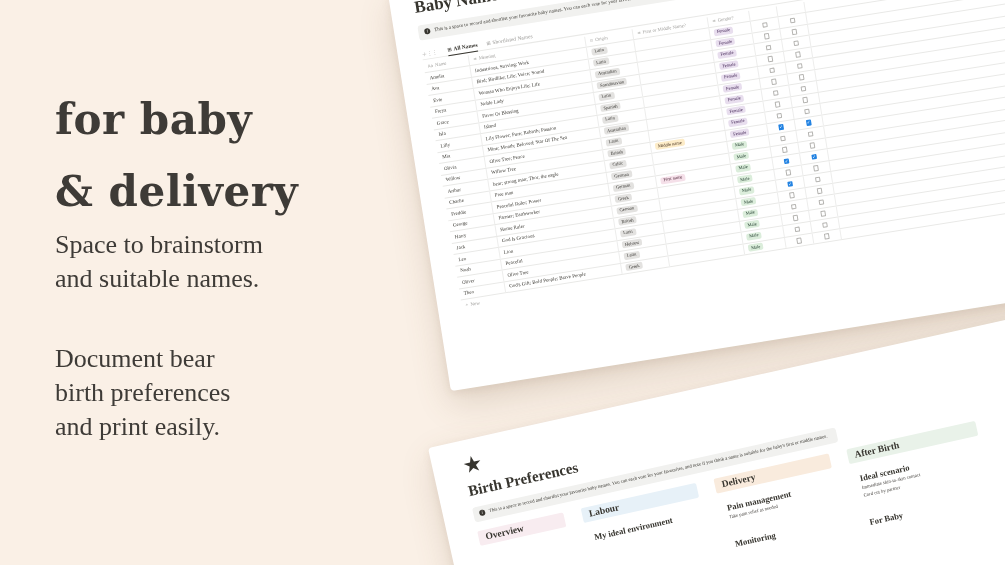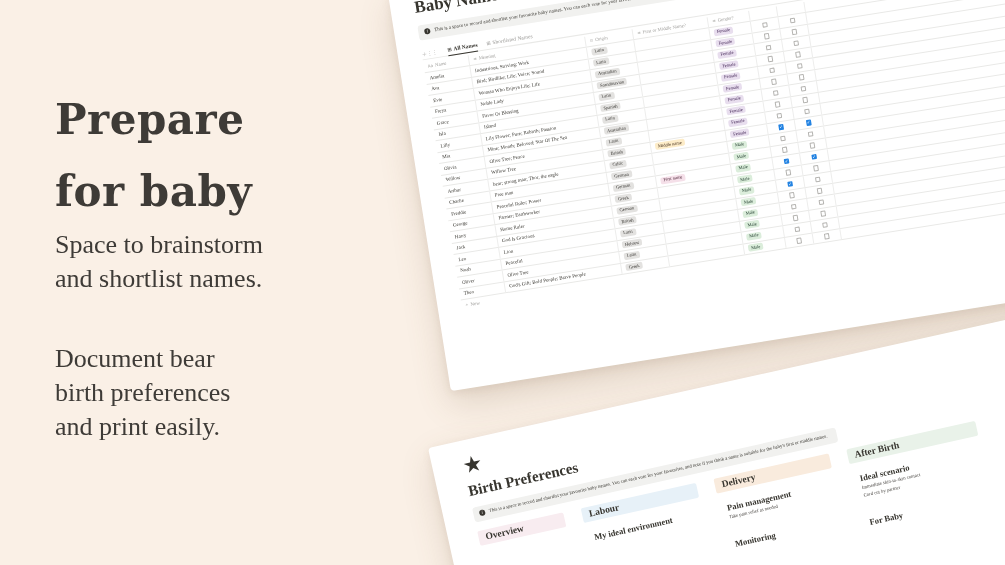--- a/index.html
+++ b/index.html
@@ -106,26 +106,26 @@
   .bp-item-title { font-weight:bold; font-size:8.5px; color:#37352f; padding-left:7px; }
   .bp-note { font-size:4.8px; color:#45423e; margin-top:2.5px; padding-left:7px; }
 </style>
 </head>
 <body>
 
 <div class="stage">
 
   <div class="left-panel">
     <div class="headline">
-      <div>Prepare</div>
       <div>for baby</div>
+      <div>&amp; delivery</div>
     </div>
     <div class="para para-1">
       <div>Space to brainstorm</div>
-      <div>and shortlist names.</div>
+      <div>and suitable names.</div>
     </div>
     <div class="para para-2">
       <div>Document bear</div>
       <div>birth preferences</div>
       <div>and print easily.</div>
     </div>
   </div>
 
   <div class="card card-top">
     <div class="page-title-top">Baby Names</div>

